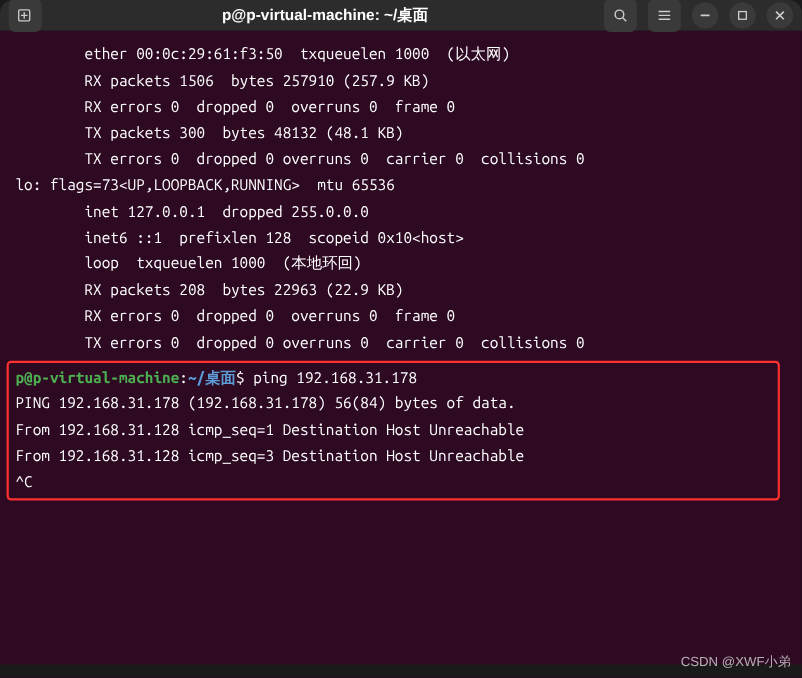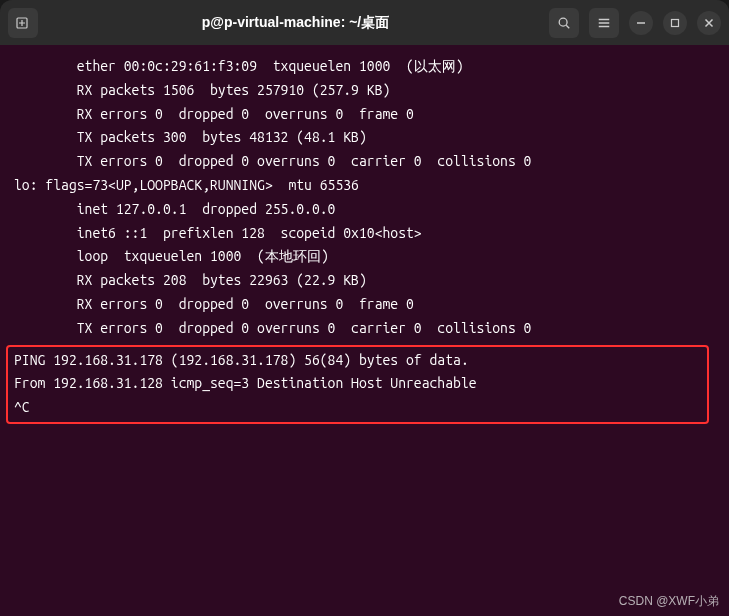--- a/index.html
+++ b/index.html
@@ -9,21 +9,21 @@
     }
     body {
       font-family: 'Ubuntu Mono', 'DejaVu Sans Mono', monospace;
       background: #1a1a1a;
       width: 729px;
       height: 616px;
       overflow: hidden;
       position: relative;
     }
     .titlebar {
-      height: 45px;
+      height: 28px;
       background: #2c2c2c;
       display: flex;
       align-items: center;
       padding: 0 8px;
       border-radius: 12px 12px 0 0;
     }
     .titlebar-left {
       display: flex;
       align-items: center;
     }
@@ -154,35 +154,37 @@
     </div>
     <div class="window-btn">
       <svg viewBox="0 0 10 10">
           <path d="M1.5 1.5l7 7M8.5 1.5l-7 7" stroke="#ccc" stroke-width="1.5"></path>
         </svg>
     </div>
   </div>
 </div>
 
 <div class="terminal">
-  <div class="term-line">        ether 00:0c:29:61:f3:09  txqueuelen 1000  (以太网)</div>
+  <div class="term-line">        ether 00:0c:29:61:f3:50  txqueuelen 1000  (以太网)</div>
   <div class="term-line">        RX packets 1506  bytes 257910 (257.9 KB)</div>
   <div class="term-line">        RX errors 0  dropped 0  overruns 0  frame 0</div>
   <div class="term-line">        TX packets 300  bytes 48132 (48.1 KB)</div>
   <div class="term-line">        TX errors 0  dropped 0 overruns 0  carrier 0  collisions 0</div>
   <div class="term-line"></div>
   <div class="term-line">lo: flags=73&lt;UP,LOOPBACK,RUNNING&gt;  mtu 65536</div>
   <div class="term-line">        inet 127.0.0.1  dropped 255.0.0.0</div>
   <div class="term-line">        inet6 ::1  prefixlen 128  scopeid 0x10&lt;host&gt;</div>
   <div class="term-line">        loop  txqueuelen 1000  (本地环回)</div>
   <div class="term-line">        RX packets 208  bytes 22963 (22.9 KB)</div>
   <div class="term-line">        RX errors 0  dropped 0  overruns 0  frame 0</div>
   <div class="term-line">        TX errors 0  dropped 0 overruns 0  carrier 0  collisions 0</div>
   <div class="term-line"></div>
 
   <div class="highlight-box">
+    <div class="term-line"><span class="prompt-user">p@p-virtual-machine</span><span>:</span><span class="prompt-path">~/桌面</span><span class="prompt-dollar">$</span><span> ping 192.168.31.178</span></div>
     <div class="term-line">PING 192.168.31.178 (192.168.31.178) 56(84) bytes of data.</div>
+    <div class="term-line">From 192.168.31.128 icmp_seq=1 Destination Host Unreachable</div>
     <div class="term-line">From 192.168.31.128 icmp_seq=3 Destination Host Unreachable</div>
     <div class="term-line">^C</div>
   </div>
 </div>
 
 <div class="watermark">CSDN @XWF小弟</div>
 
 </body></html>

